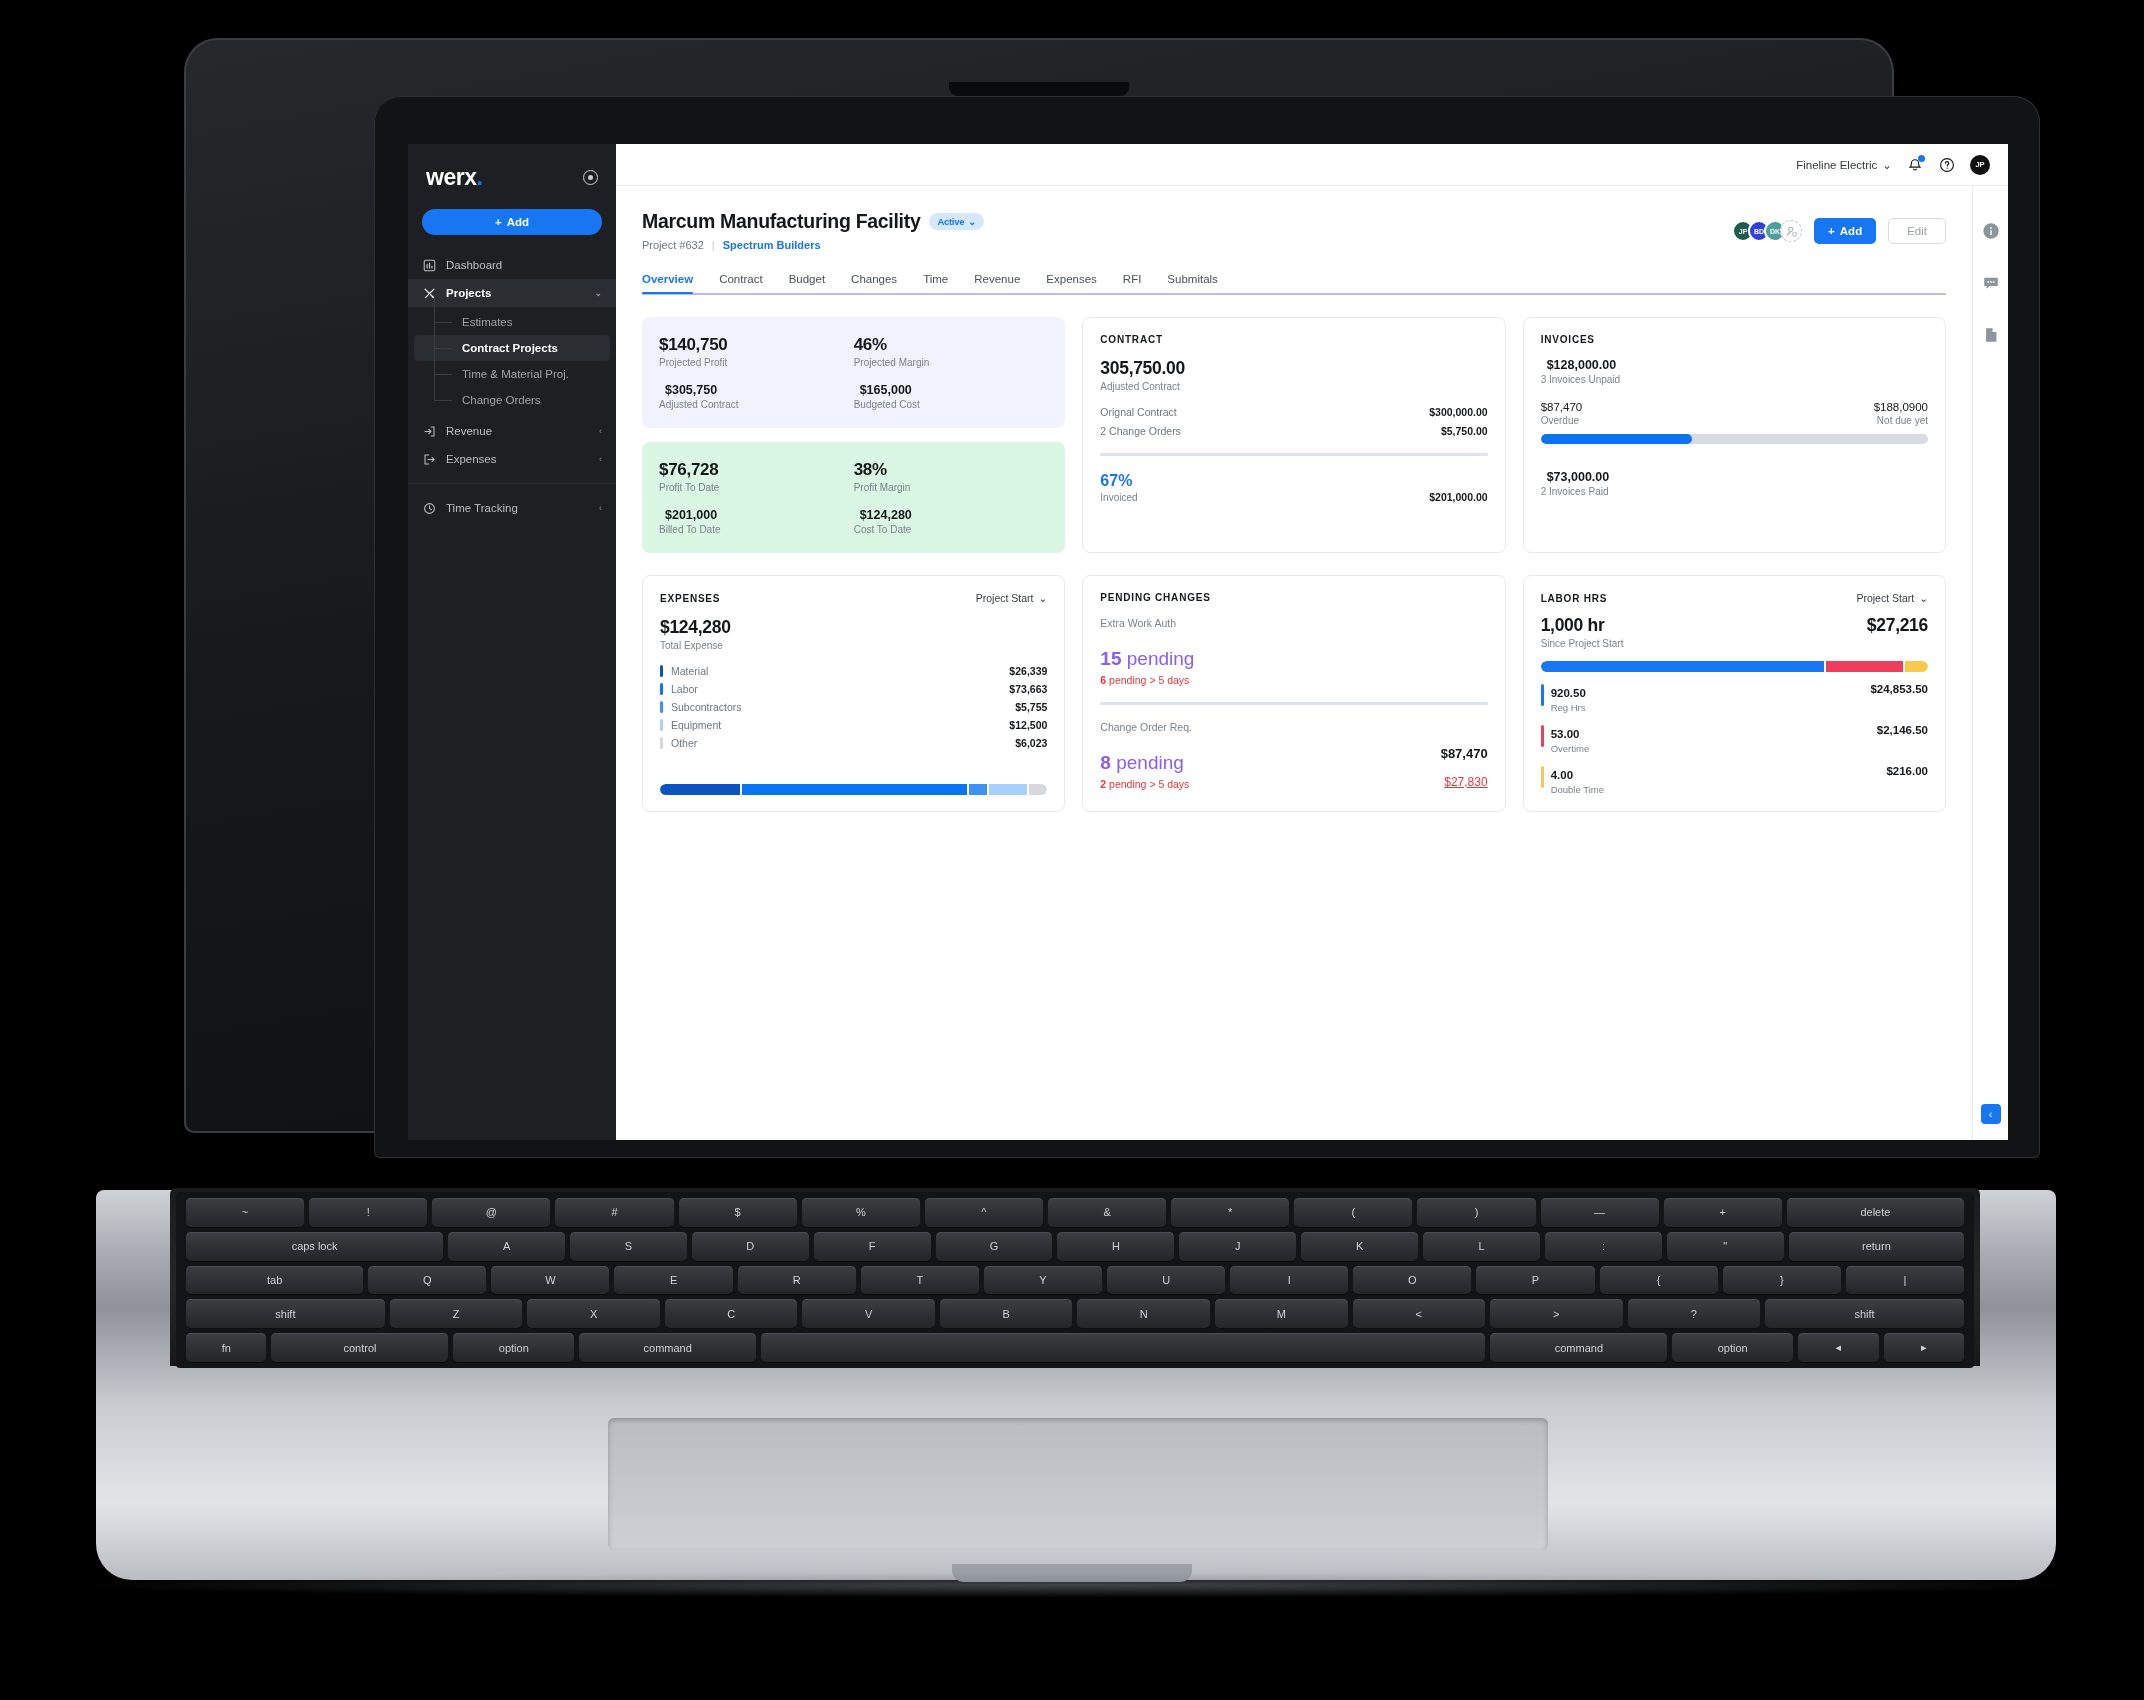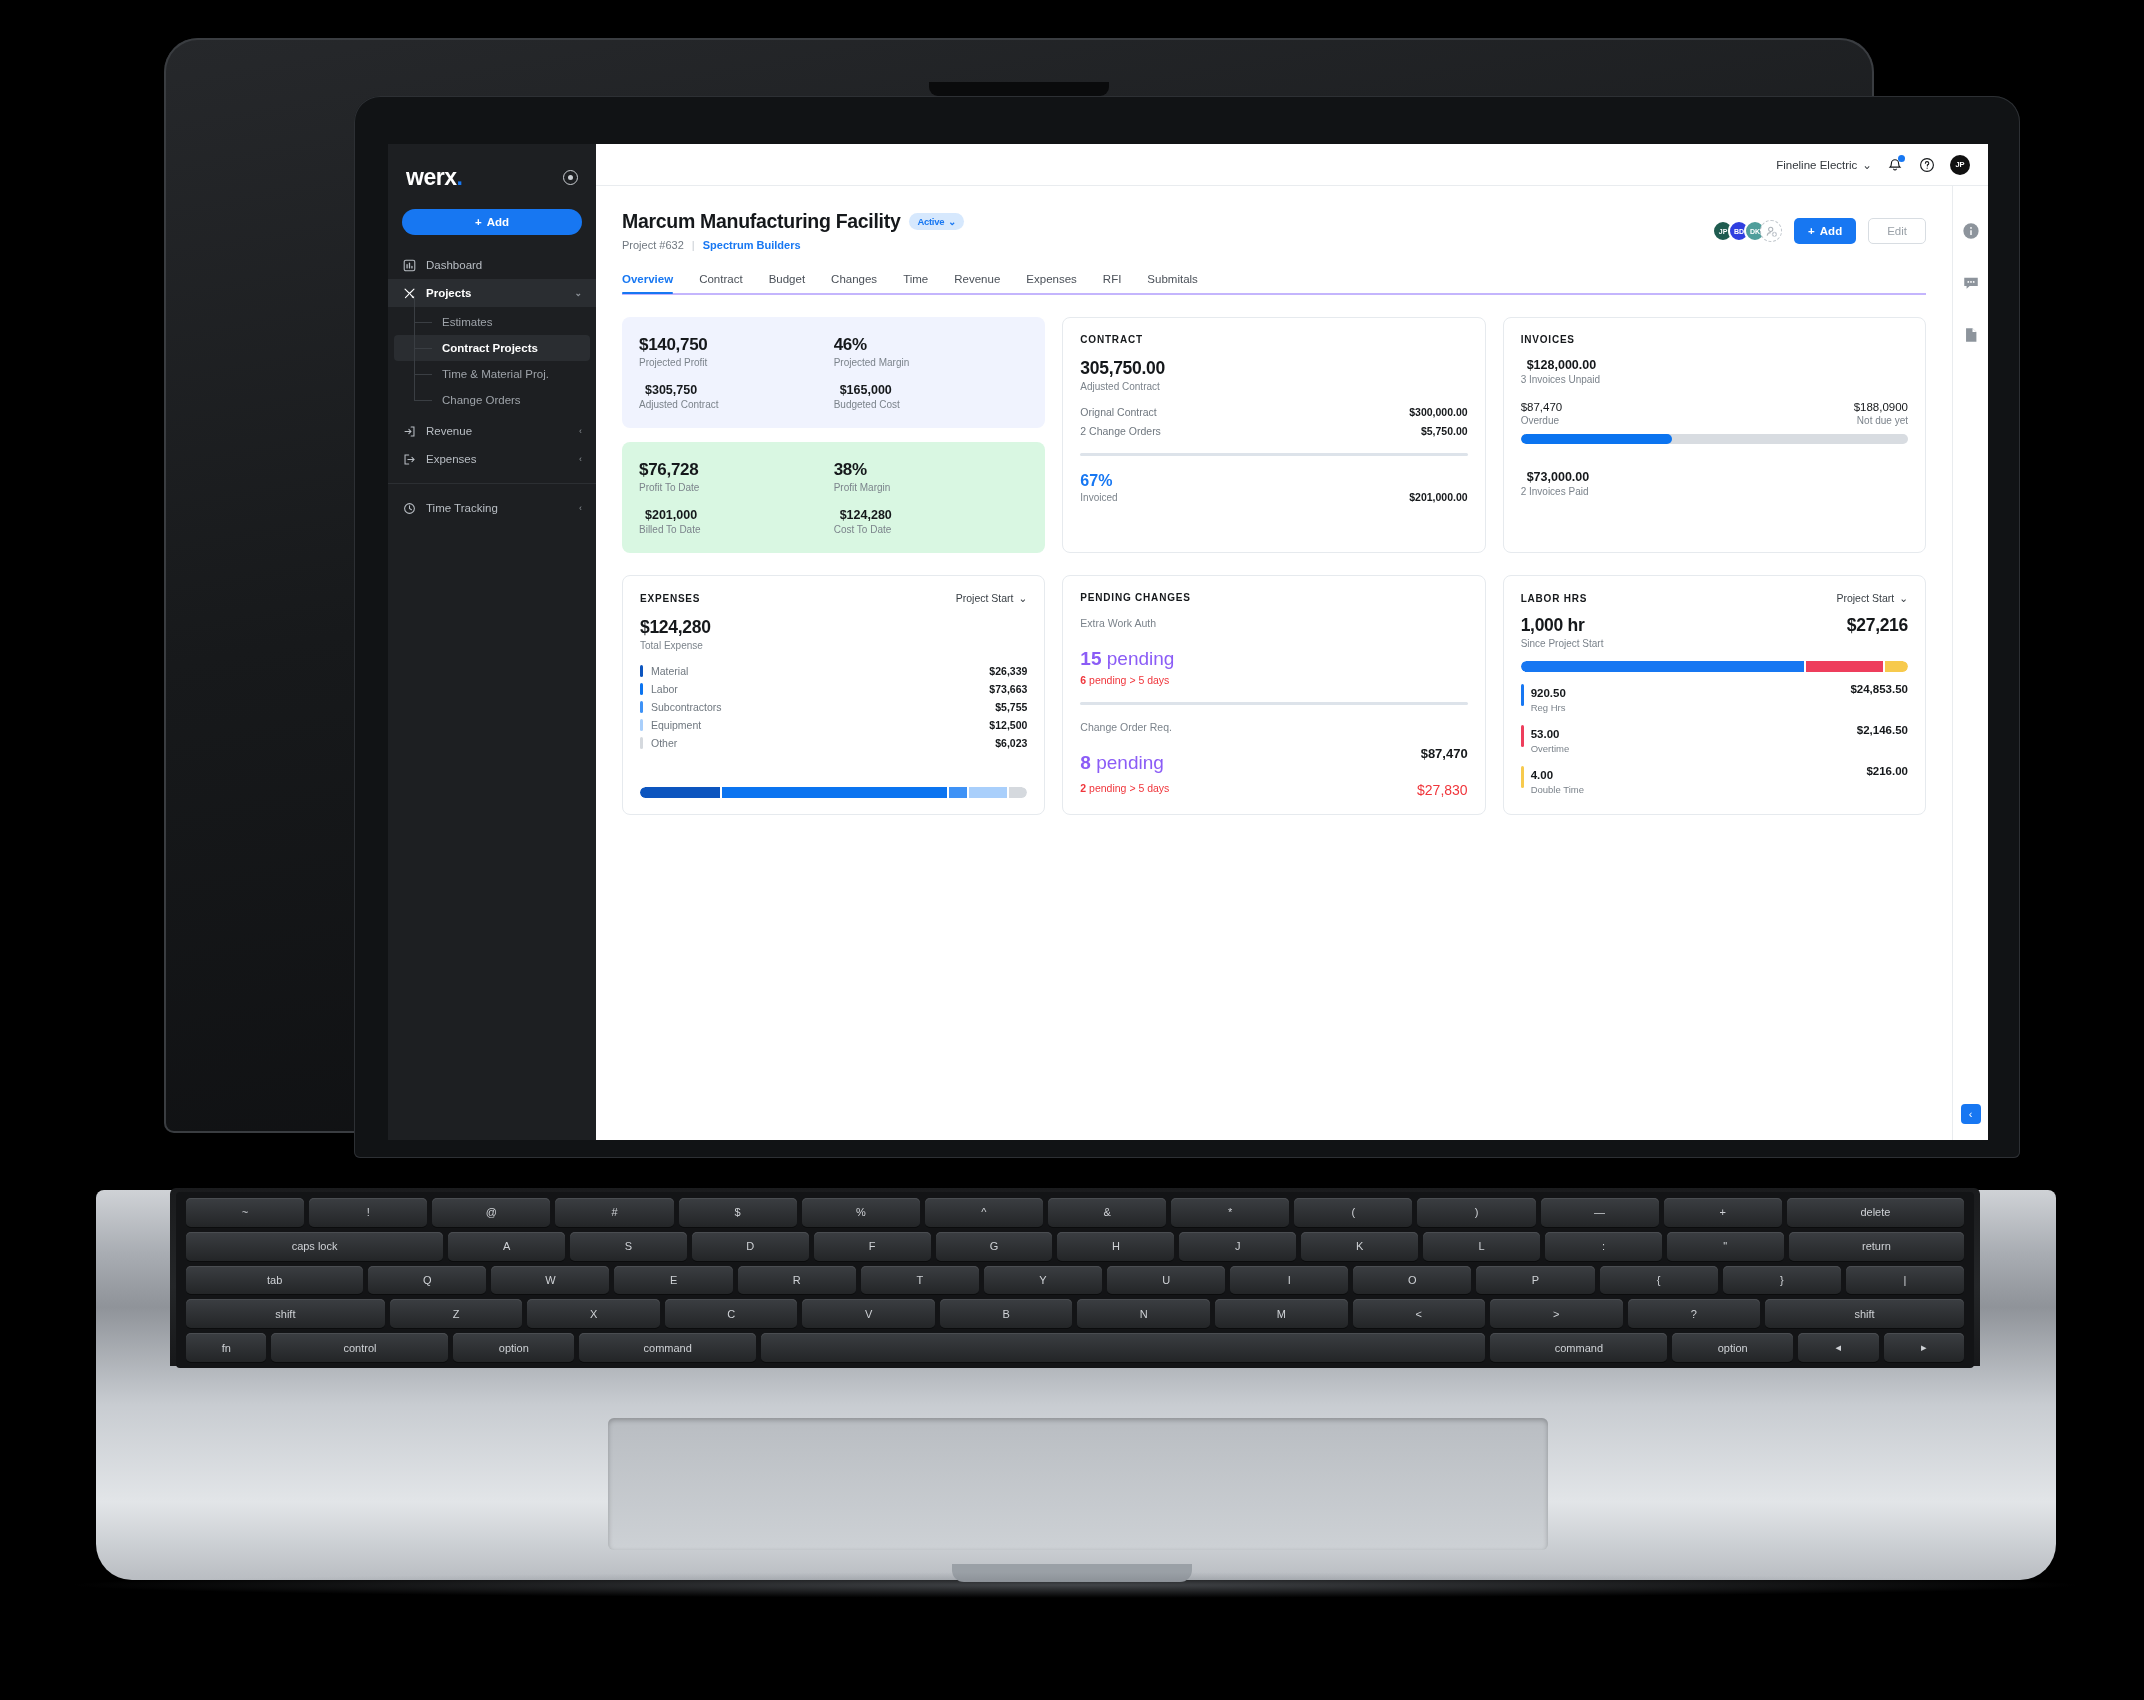--- a/index.html
+++ b/index.html
@@ -7,21 +7,21 @@
     width: 2144px; height: 1700px;
     background: #000;
     font-family: "Liberation Sans", sans-serif;
     overflow: hidden;
   }
 
   
   .scene { position: relative; width: 2144px; height: 1700px; background:#000; }
 
   .laptop-lid {
-    position: absolute; left: 164px; top: 38px;
+    position: absolute; left: 184px; top: 38px;
     width: 1710px; height: 1095px;
     background: linear-gradient(170deg,#26282b 0%, #17191b 45%, #0d0e10 100%);
     border-radius: 34px 34px 10px 10px;
     box-shadow: inset 0 0 0 2px #3a3d41, 0 0 60px rgba(0,0,0,.9);
     padding-left: 28px;
   }
   .lid-inner {
     position:absolute; left:190px; top:58px; width:1666px; height:1062px;
     background:#111315; border-radius:26px 26px 6px 6px;
     box-shadow: inset 0 0 0 1px #2d3034;
@@ -213,21 +213,21 @@
   .lh-num { font-size:11.5px; font-weight:700; color:#15181b; }
   .lh-cap { font-size:9.5px; color:#7b838b; margin-top:1px; }
   .lh-amt { font-size:11.5px; font-weight:700; color:#15181b; }
 
   .pc-label { font-size:10.5px; color:#7b838b; }
   .pc-main { font-size:19px; color:#8b5cf6; margin-top:19px; }
   .pc-main b { font-weight:700; }
   .pc-warn { font-size:10.5px; color:#f0353b; margin-top:4px; }
   .pc-warn b { font-weight:700; }
   .pc-amt { font-size:13px; font-weight:700; color:#15181b; }
-  .pc-amt2 { font-size:14px; color:#f0353b; margin-top:8px; }
+  .pc-amt2 { font-size:12px; color:#f0353b; margin-top:0;text-decoration:underline; }
 </style>
 </head>
 <body>
 
 <div class="scene">
 
   <div class="laptop-lid">
     <div class="notch"></div>
     <div class="lid-inner"></div>
 

